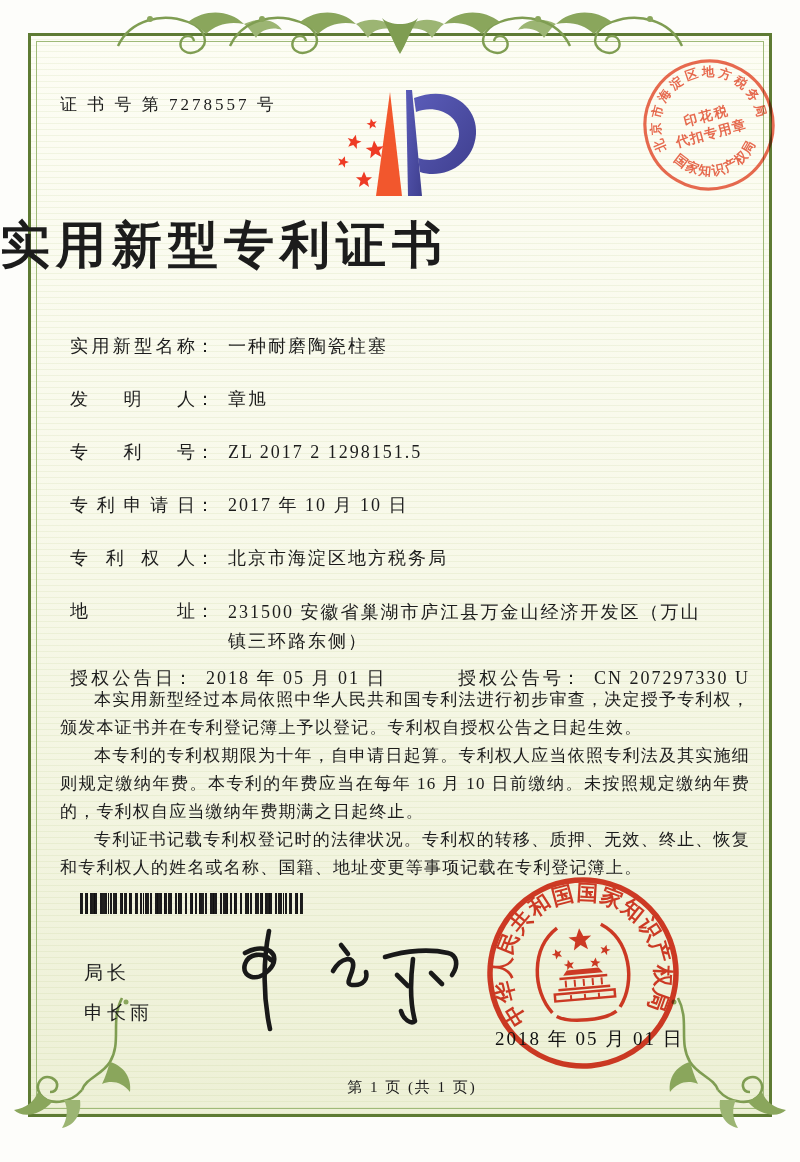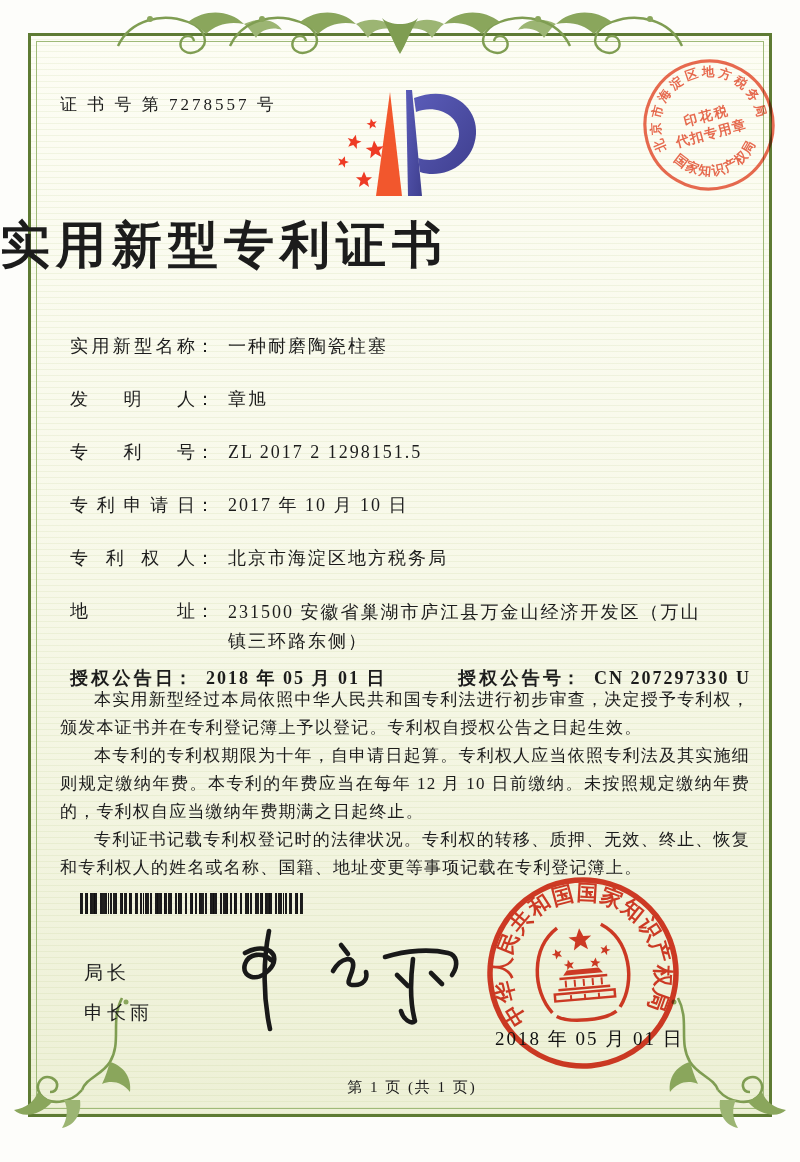--- a/index.html
+++ b/index.html
@@ -42,21 +42,21 @@
     display:inline-block;width:126px;text-align:justify;text-align-last:justify;
     letter-spacing:1px;vertical-align:top;
   }
   .row .colon{display:inline-block;vertical-align:top;}
   .row .val{
     display:inline-block;margin-left:14px;letter-spacing:2px;vertical-align:top;
     white-space:normal;
   }
   .row.address{margin-bottom:9px;}
   .row.address .val{width:478px;line-height:29px;}
-  .grant-row{position:relative;white-space:nowrap;font-weight:bold;}
+  .grant-row{position:relative;white-space:nowrap;}
   .grant-row .lbl{width:104px;}
   .grant-pair.right{position:absolute;left:388px;top:0;}
   
   .body-text{
     position:absolute;left:60px;top:686px;width:690px;
     font-size:17px;line-height:28px;letter-spacing:1.2px;text-align:justify;
   }
   .body-text p{margin:0;text-indent:2em;}
   
   .barcode{
@@ -189,21 +189,21 @@
         <span class="lbl">授权公告日</span><span class="colon">：</span><span class="val">2018 年 05 月 01 日</span>
       </span>
       <span class="grant-pair right">
         <span class="lbl">授权公告号</span><span class="colon">：</span><span class="val">CN 207297330 U</span>
       </span>
     </div>
   </div>
 
   <div class="body-text">
     <p>本实用新型经过本局依照中华人民共和国专利法进行初步审查，决定授予专利权，颁发本证书并在专利登记簿上予以登记。专利权自授权公告之日起生效。</p>
-    <p>本专利的专利权期限为十年，自申请日起算。专利权人应当依照专利法及其实施细则规定缴纳年费。本专利的年费应当在每年 12 月 10 日前缴纳。未按照规定缴纳年费的，专利权自应当缴纳年费期满之日起终止。</p>
+    <p>本专利的专利权期限为十年，自申请日起算。专利权人应当依照专利法及其实施细则规定缴纳年费。本专利的年费应当在每年 16 月 10 日前缴纳。未按照规定缴纳年费的，专利权自应当缴纳年费期满之日起终止。</p>
     <p>专利证书记载专利权登记时的法律状况。专利权的转移、质押、无效、终止、恢复和专利权人的姓名或名称、国籍、地址变更等事项记载在专利登记簿上。</p>
   </div>
 
   <div class="barcode"></div>
 
   <div class="sign-title">局长</div>
   <div class="sign-name">申长雨</div>
 
   <svg class="signature" viewBox="0 0 270 115">
     <g fill="none" stroke="#191919" stroke-width="4.6" stroke-linecap="round" stroke-linejoin="round">

